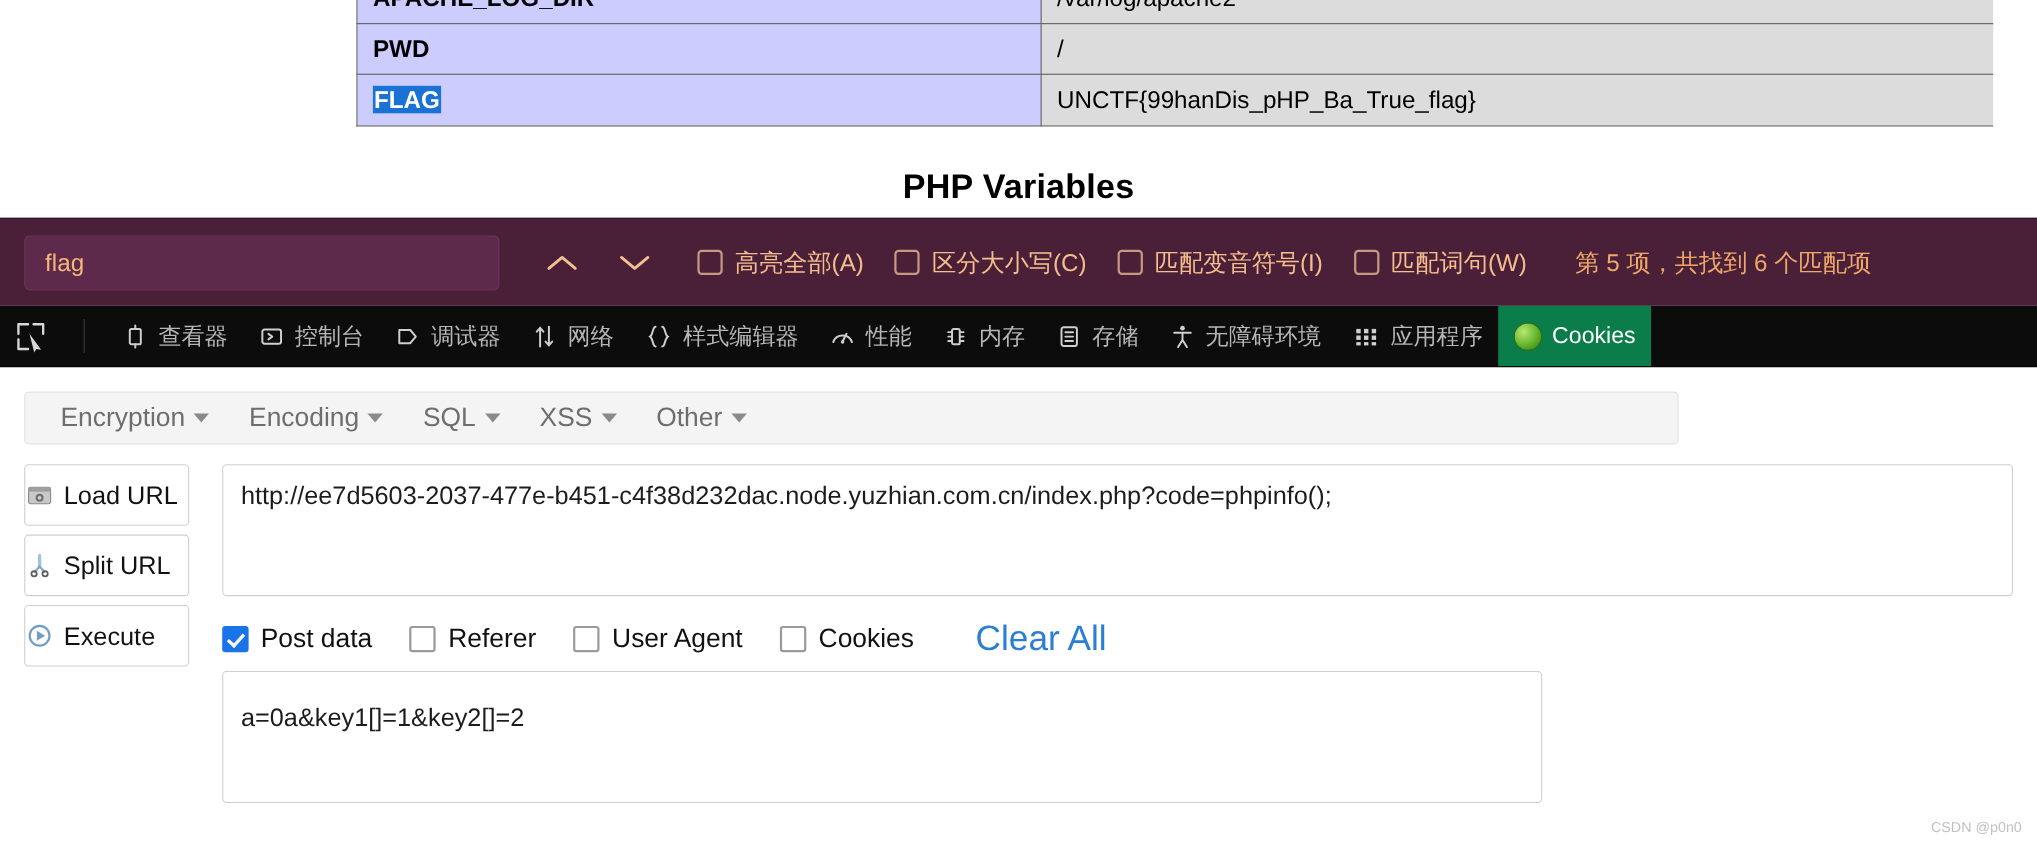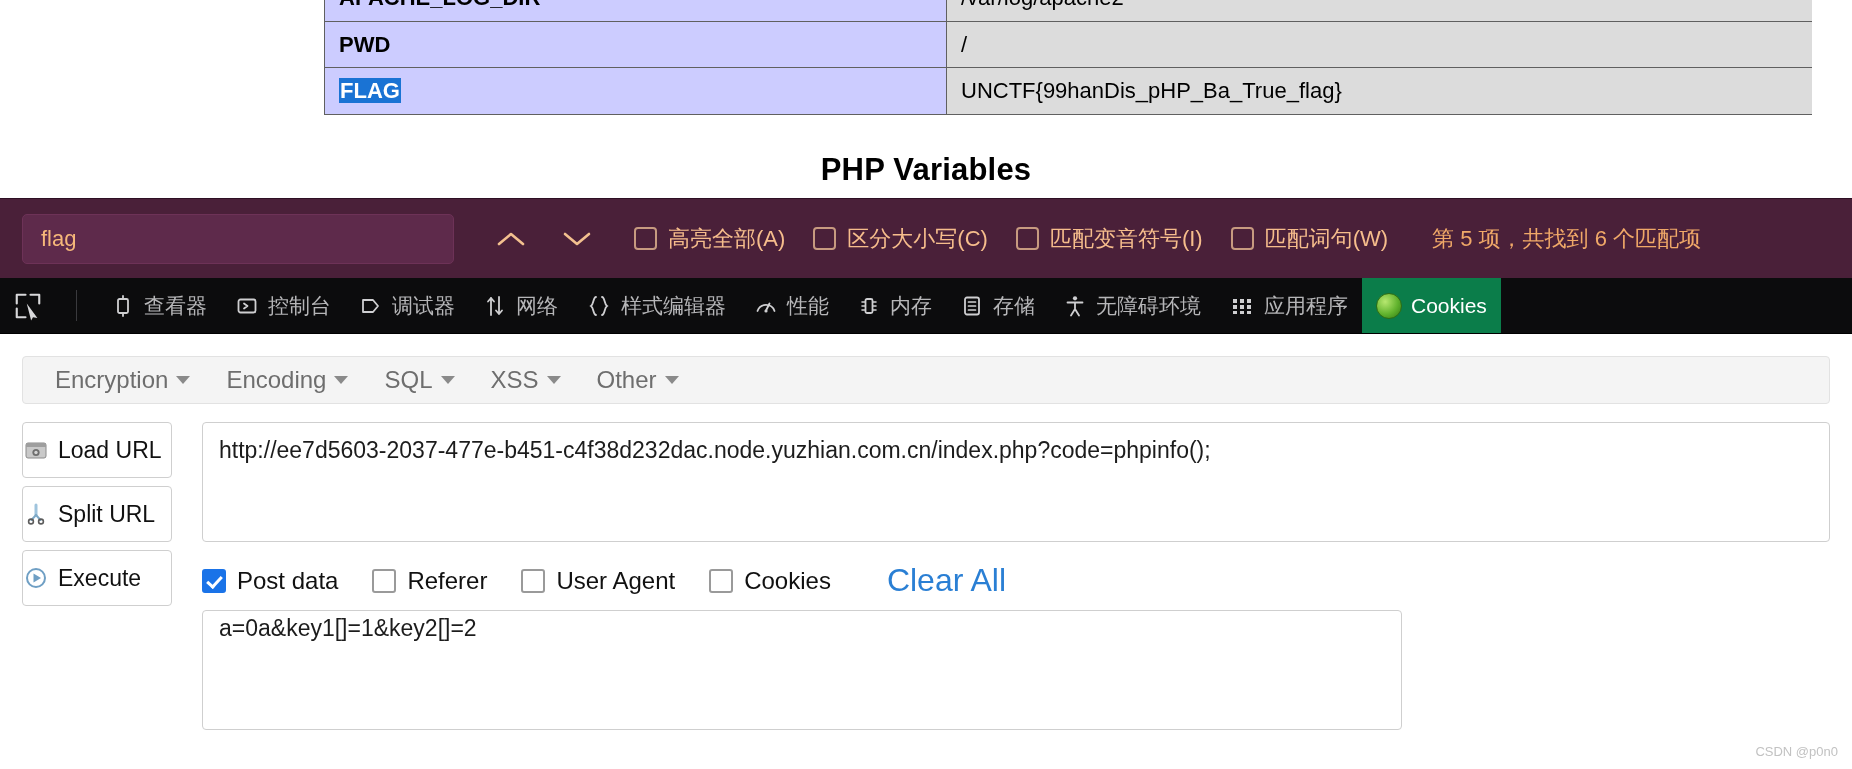--- a/index.html
+++ b/index.html
@@ -118,21 +118,21 @@
     display: inline-block;
   }
 
   
   .hackbar {
     position: absolute; left: 0; top: 334px; width: 1852px; height: 435px;
     background: #ffffff;
   }
   .hb-menubar {
     position: absolute; left: 22px; top: 22px;
-    width: 1808px; height: 48px;
+    width: 1504px; height: 48px;
     background: #f4f4f4;
     border: 1px solid #e2e2e2;
     border-radius: 4px;
     display: flex; align-items: center;
     padding: 0 14px;
   }
   .hb-menu {
     display: flex; align-items: center; gap: 8px;
     font-size: 24px; color: #6e6e6e;
     padding: 0 18px; cursor: pointer;
@@ -200,21 +200,21 @@
     font-size: 32px; color: #2a7fd4; cursor: pointer;
     margin-left: 22px; white-space: nowrap;
   }
 
   .post-box {
     position: absolute; left: 180px; top: 188px;
     width: 1200px; height: 120px;
     border: 1px solid #cfcfcf;
     border-radius: 4px;
     background: #fff;
-    padding: 4px 16px;
+    padding: 28px 16px;
     font-size: 23px; color: #1c1c1c;
     overflow: hidden;
     resize: none;
     font-family: "Liberation Sans", sans-serif;
     outline: none;
   }
 
   .watermark {
     position: absolute; right: 14px; bottom: 10px;
     font-size: 13px; color: #c2c2c2;

